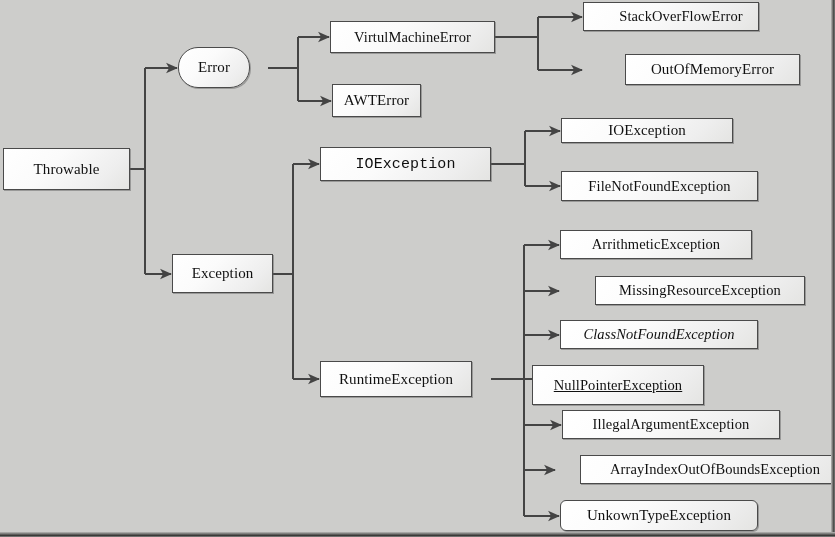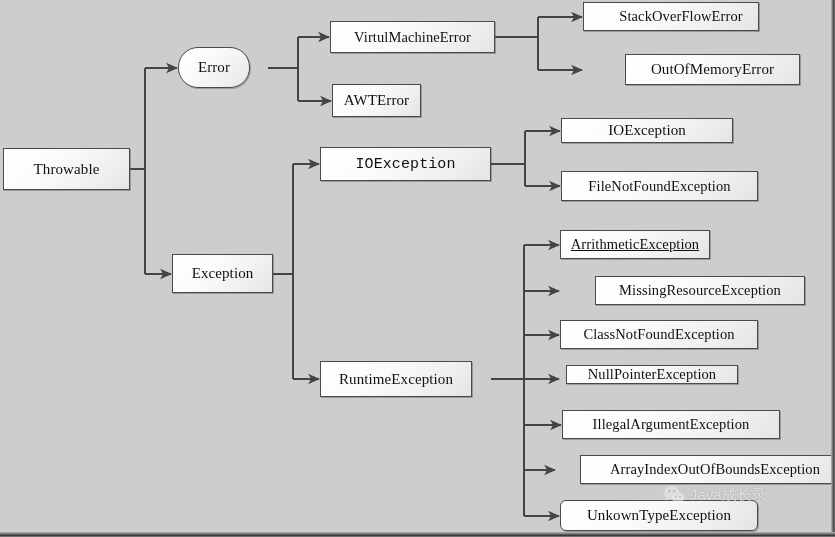--- a/index.html
+++ b/index.html
@@ -146,54 +146,39 @@
       </div>
       <div class="node" style="left: 583px; top: 54px; width: 175px; height: 31px; border-color: rgb(74, 74, 74); margin-left: 42px;">
         <span>OutOfMemoryError</span>
       </div>
       <div class="node" style="left: 561px; top: 118px; width: 172px; height: 25px; border-color: rgb(74, 74, 74);">
         <span>IOException</span>
       </div>
       <div class="node tight" style="left: 561px; top: 171px; width: 197px; height: 30px; border-color: rgb(74, 74, 74);">
         <span>FileNotFoundException</span>
       </div>
-      <div class="node tight" style="left: 560px; top: 230px; width: 150px; height: 29px; border-color: rgb(74, 74, 74); text-decoration: underline;">
+      <div class="node tight" style="left: 560px; top: 230px; width: 192px; height: 29px; border-color: rgb(74, 74, 74);">
         <span>ArrithmeticException</span>
       </div>
       <div class="node tight" style="left: 560px; top: 276px; width: 210px; height: 29px; border-color: rgb(74, 74, 74); margin-left: 35px;">
         <span>MissingResourceException</span>
       </div>
-      <div class="node tight" style="left: 560px; top: 320px; width: 198px; height: 29px; border-color: rgb(74, 74, 74);">
+      <div class="node tight" style="left: 560px; top: 320px; width: 198px; height: 29px; border-color: rgb(74, 74, 74); font-style: italic;">
         <span>ClassNotFoundException</span>
       </div>
-      <div class="node tight" style="left: 566px; top: 365px; width: 172px; height: 19px; border-color: rgb(74, 74, 74);">
+      <div class="node tight" style="left: 532px; top: 365px; width: 172px; height: 40px; border-color: rgb(74, 74, 74); text-decoration: underline;">
         <span>NullPointerException</span>
       </div>
       <div class="node tight" style="left: 562px; top: 410px; width: 218px; height: 29px; border-color: rgb(74, 74, 74);">
         <span>IllegalArgumentException</span>
       </div>
       <div class="node tight" style="left: 580px; top: 455px; width: 270px; height: 29px; border-color: rgb(74, 74, 74);">
         <span>ArrayIndexOutOfBoundsException</span>
       </div>
       <div class="node" style="left: 560px; top: 500px; width: 198px; height: 31px; border-color: rgb(74, 74, 74); border-radius: 6px;">
         <span>UnkownTypeException</span>
       </div>
     </div>
 
-  <div id="watermark" style="left: 663px; top: 484px;">
-    <span class="wm-logo">
-      <svg viewBox="0 0 28 28" width="22" height="22">
-        <ellipse cx="11" cy="11" rx="10" ry="8.4" fill="#f0f0f0" opacity="0.85"></ellipse>
-        <path d="M4 17 L3 21.5 L7.4 19.2 Z" fill="#f0f0f0" opacity="0.85"></path>
-        <circle cx="8" cy="9" r="1.35" fill="#9a9a98"></circle>
-        <circle cx="14" cy="9" r="1.35" fill="#9a9a98"></circle>
-        <ellipse cx="19" cy="17.5" rx="8" ry="6.6" fill="#f6f6f6" opacity="0.9"></ellipse>
-        <path d="M24.5 22 L26 25.5 L21.8 23.9 Z" fill="#f6f6f6" opacity="0.9"></path>
-        <circle cx="16.4" cy="16" r="1.1" fill="#9a9a98"></circle>
-        <circle cx="21.6" cy="16" r="1.1" fill="#9a9a98"></circle>
-      </svg>
-    </span>
-    <span class="wm-text">Java成长录</span>
-  </div>
 
   <div id="edge-right"></div>
   <div id="edge-bottom"></div>
 </div>
 
 </body></html>

